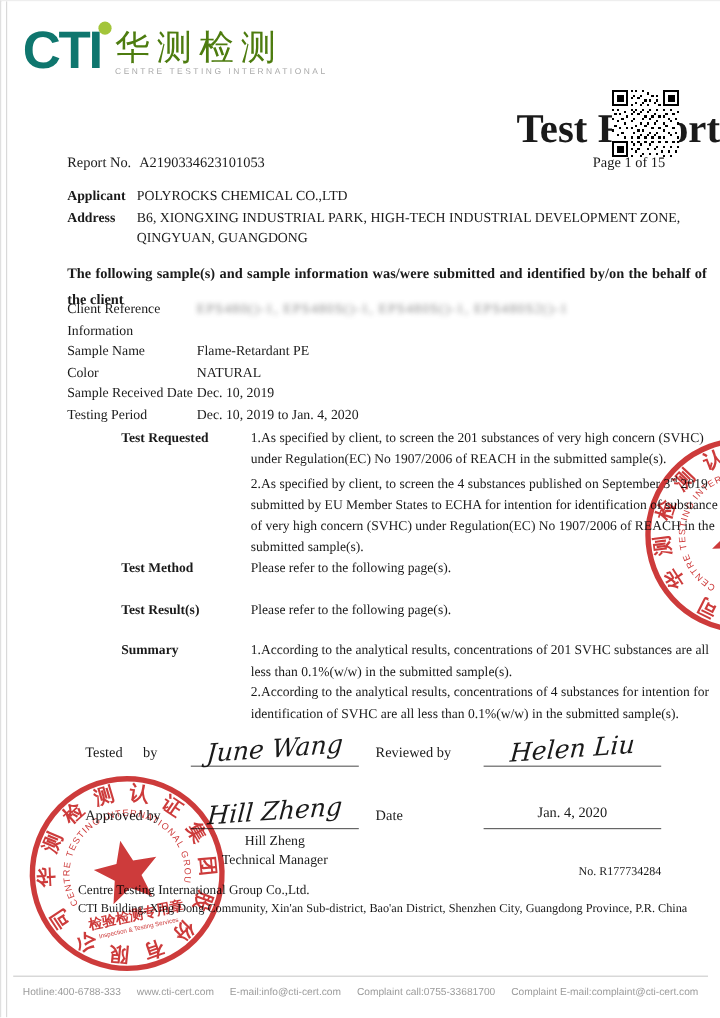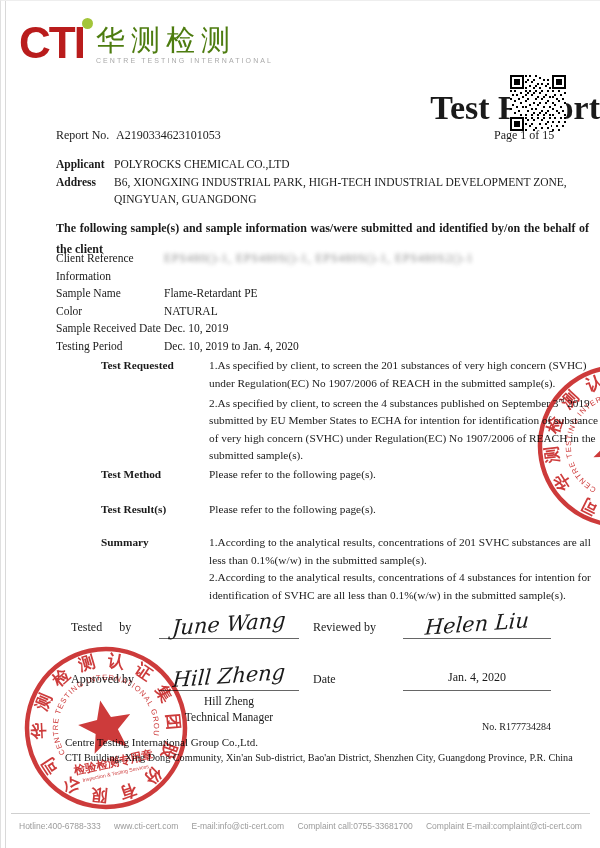--- a/index.html
+++ b/index.html
@@ -7,21 +7,21 @@
   .page {
     position:relative; width:600px; height:848px; background:#ffffff;
     font-family:"Liberation Serif", serif; color:#1a1a1a; overflow:hidden;
     border-left:1px solid #e0e0e0; border-top:1px solid #eee;
   }
   .edge-line { position:absolute; left:4px; top:0; bottom:0; width:1px; background:#d9d9d9; }
 
   
   .logo { position:absolute; left:18px; top:20px; display:flex; align-items:flex-start; }
   .cti-wrap { position:relative; }
-  .cti-text { font-family:"Liberation Sans", sans-serif; font-weight:bold; font-size:44px; line-height:44px; color:#b91c1c; letter-spacing:-2px; }
+  .cti-text { font-family:"Liberation Sans", sans-serif; font-weight:bold; font-size:44px; line-height:44px; color:#0f766e; letter-spacing:-2px; }
   .green-dot { position:absolute; left:63px; top:-3px; width:11px; height:11px; border-radius:50%; background:#a3c53a; }
   .logo-cn { margin-left:12px; margin-top:4px; }
   .logo-cn-chars { font-size:29px; line-height:30px; color:#4d7c0f; letter-spacing:6px; white-space:nowrap; }
   .logo-cn-sub { font-family:"Liberation Sans", sans-serif; font-size:7px; letter-spacing:2.1px; color:#a9a9a9; margin-top:2px; white-space:nowrap; }
 
   .doc-title { position:absolute; left:0; right:0; top:88px; text-align:right; font-size:34px; font-weight:bold; }
 
   
   .qr { position:absolute; left:509px; top:74px; width:56px; height:56px; }
 

